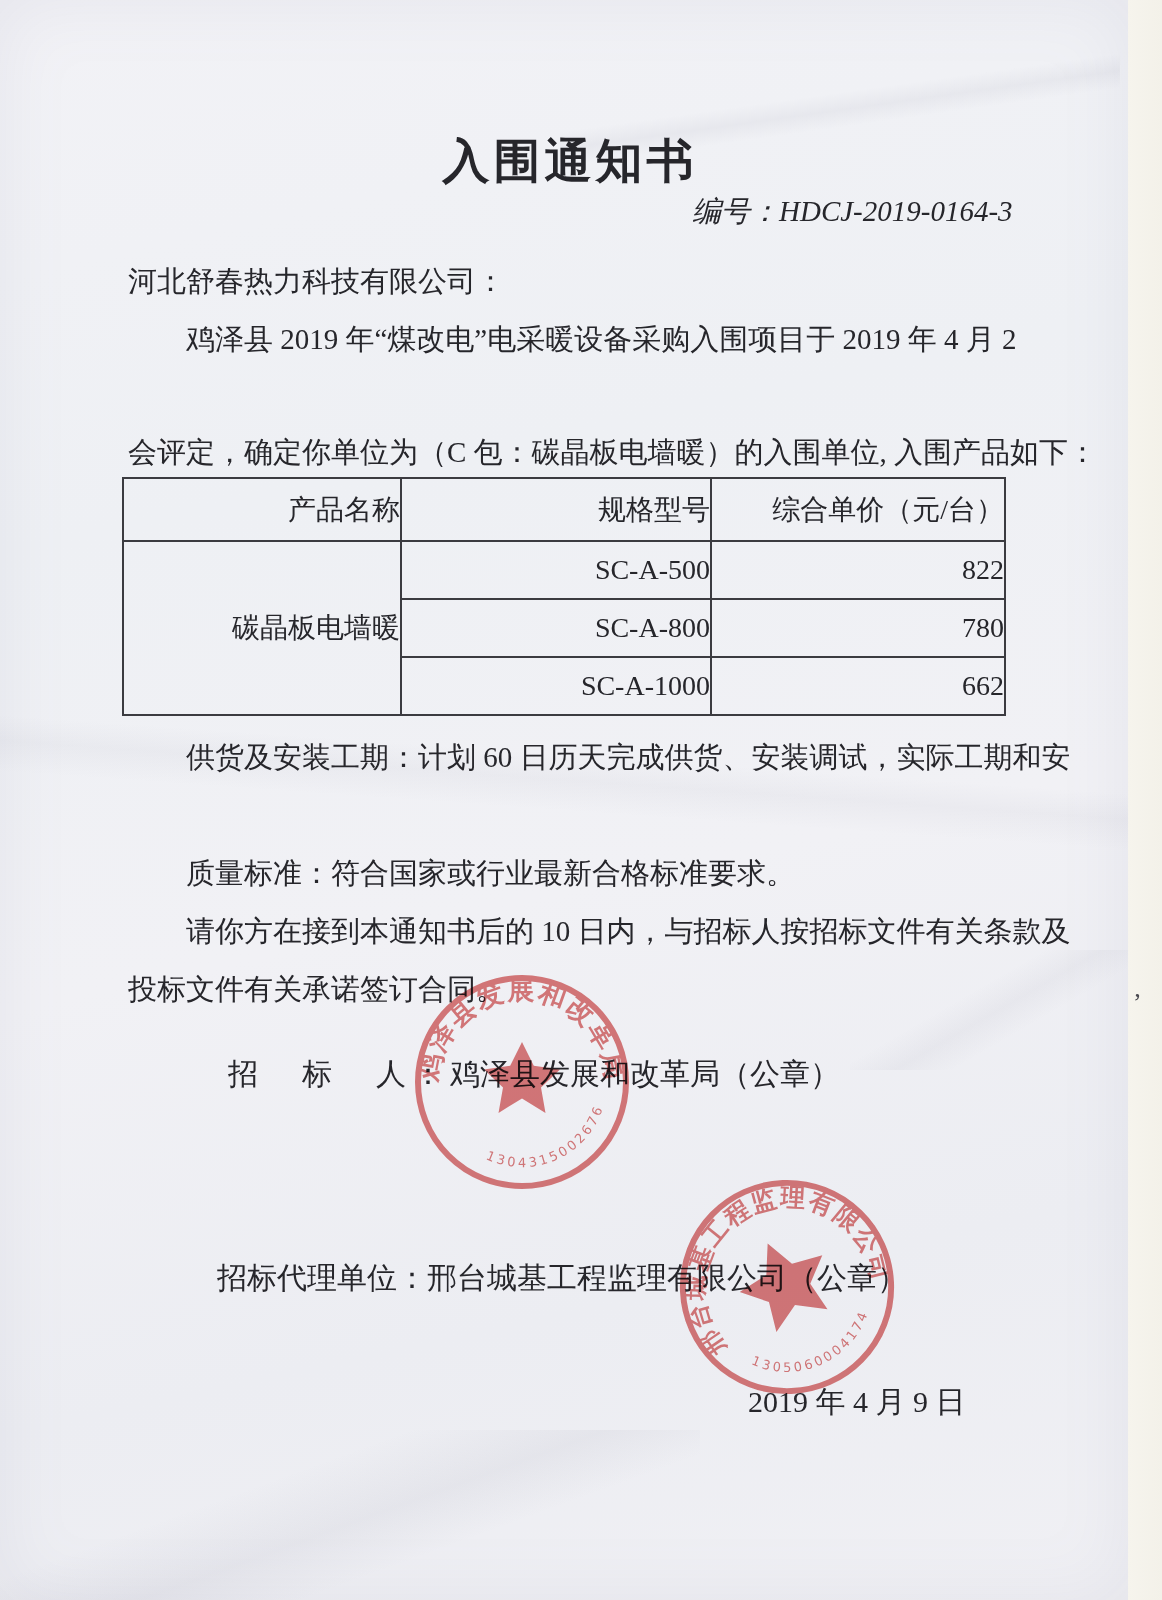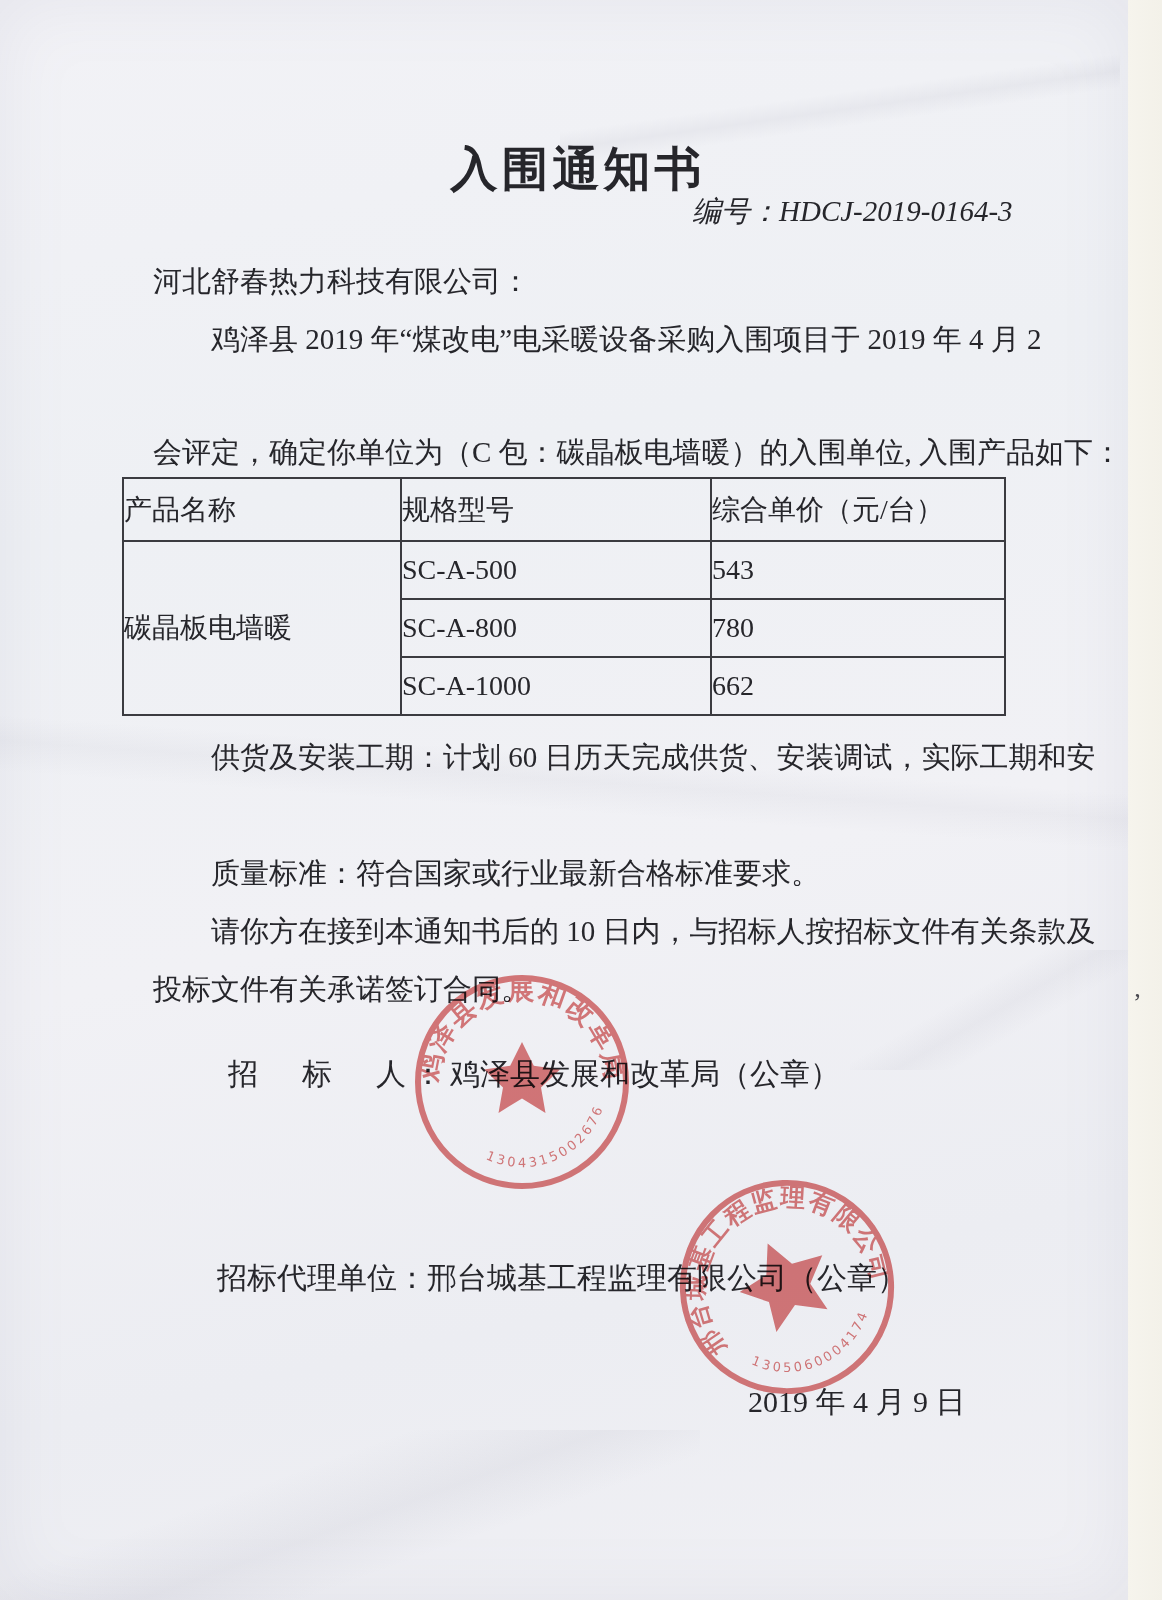--- a/index.html
+++ b/index.html
@@ -25,30 +25,30 @@
   .crease.c3{left:0;top:1430px;width:700px;height:170px;
     background:linear-gradient(160deg, transparent 35%, rgba(110,110,135,.07) 52%, transparent 66%);}
   .crease.c4{left:850px;top:950px;width:278px;height:120px;
     background:linear-gradient(150deg, transparent 40%, rgba(110,110,135,.06) 52%, transparent 64%);}
   
   .backdrop{
     position:absolute;right:0;top:0;width:34px;height:1600px;
     background:linear-gradient(90deg, #f6f4ed 0%, #f3f1e9 100%);
   }
   .title{
-    position:absolute;left:0;top:124px;width:1128px;margin:14px;
+    position:absolute;left:0;top:124px;width:1128px;margin:6px;
     text-align:center;font-size:47px;font-weight:700;letter-spacing:4px;
   }
   .docno{position:absolute;left:692px;top:192px;font-size:29px;white-space:nowrap;font-style:italic;}
-  .line{position:absolute;left:128px;width:886px;font-size:29px;line-height:38px;white-space:nowrap;margin-left:25px;}
+  .line{position:absolute;left:128px;width:886px;font-size:29px;line-height:38px;white-space:nowrap;}
   .indent{padding-left:58px;}
   .ptable{
     position:absolute;left:122px;top:477px;width:882px;
     border-collapse:collapse;table-layout:fixed;
-    font-size:28px;text-align:left;
+    font-size:28px;text-align:right;
   }
   .ptable th,.ptable td{
     border:2px solid #3b3b40;font-weight:normal;
     vertical-align:middle;padding:0;
   }
   .ptable th{height:61px;}
   .ptable td{height:56px;}
   .col-product{width:278px;} .col-model{width:310px;} .col-price{width:294px;}
   .sig{position:absolute;font-size:30px;white-space:nowrap;}
   .sp-label{letter-spacing:7px;}
@@ -90,21 +90,21 @@
         </colgroup>
       <tbody>
           <tr>
         <th>产品名称</th>
         <th>规格型号</th>
         <th>综合单价（元/台）</th>
       </tr>
       <tr>
         <td rowspan="3">碳晶板电墙暖</td>
         <td>SC-A-500</td>
-        <td>543</td>
+        <td>822</td>
       </tr>
       <tr>
         <td>SC-A-800</td>
         <td>780</td>
       </tr>
       <tr>
         <td>SC-A-1000</td>
         <td>662</td>
       </tr>
     </tbody>

